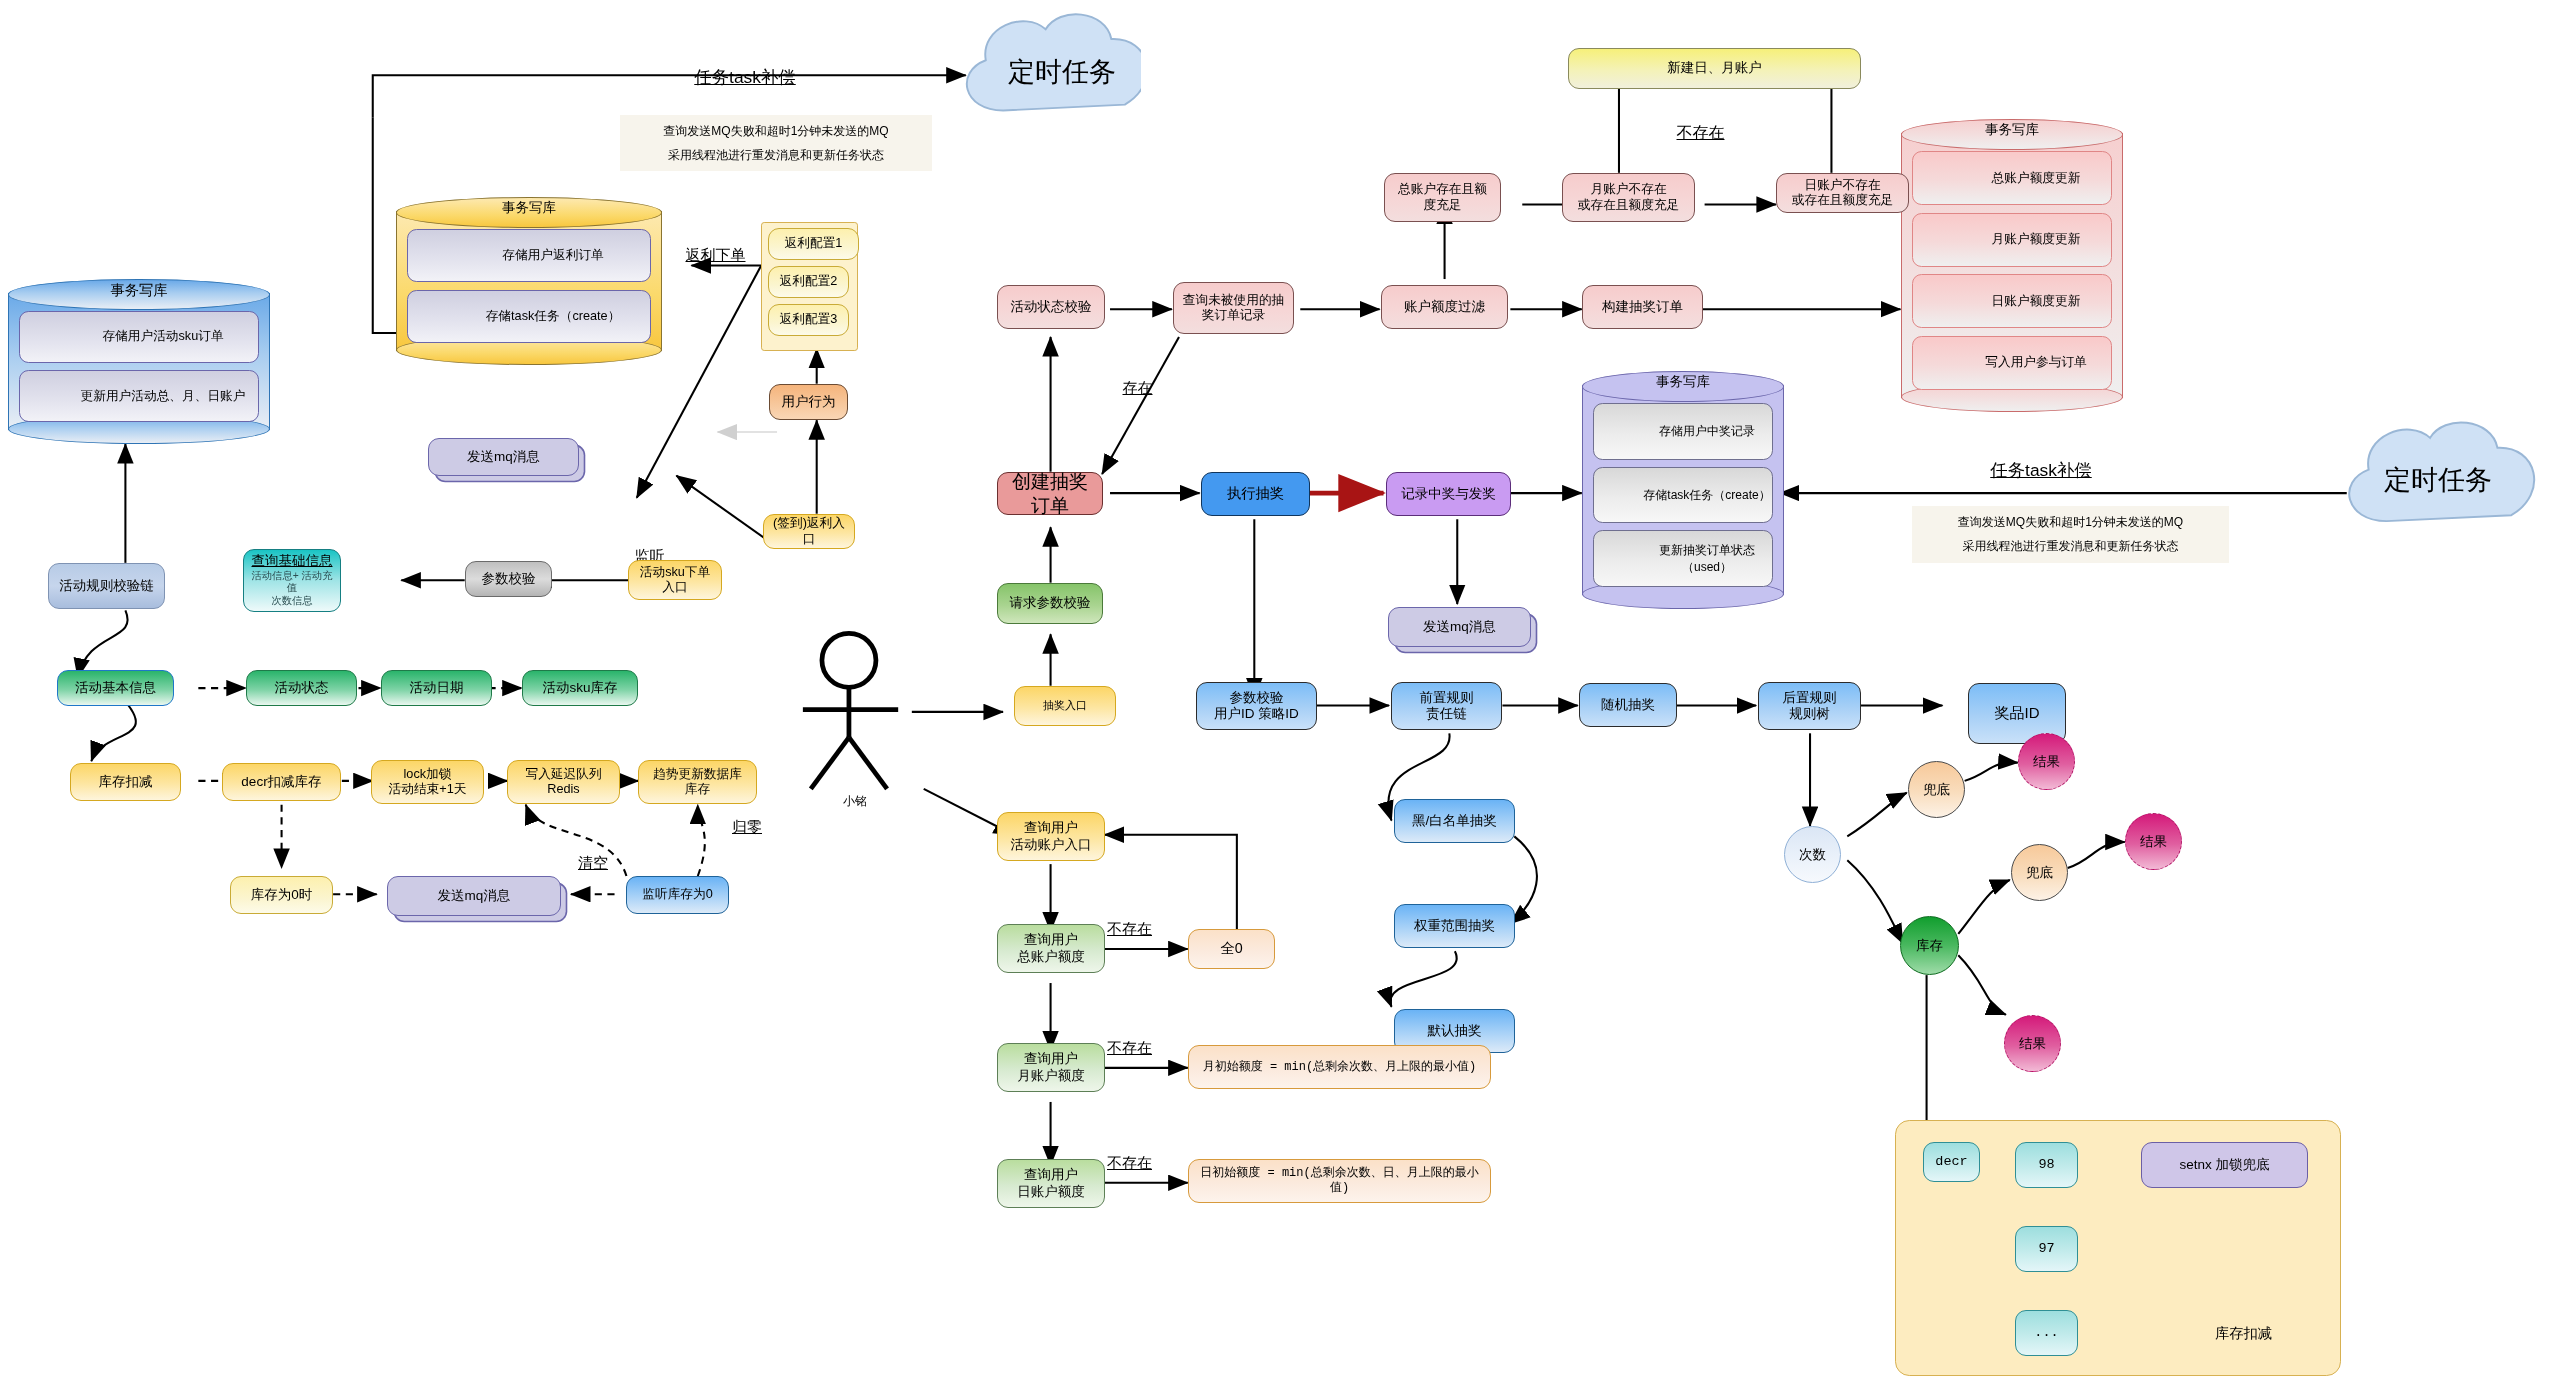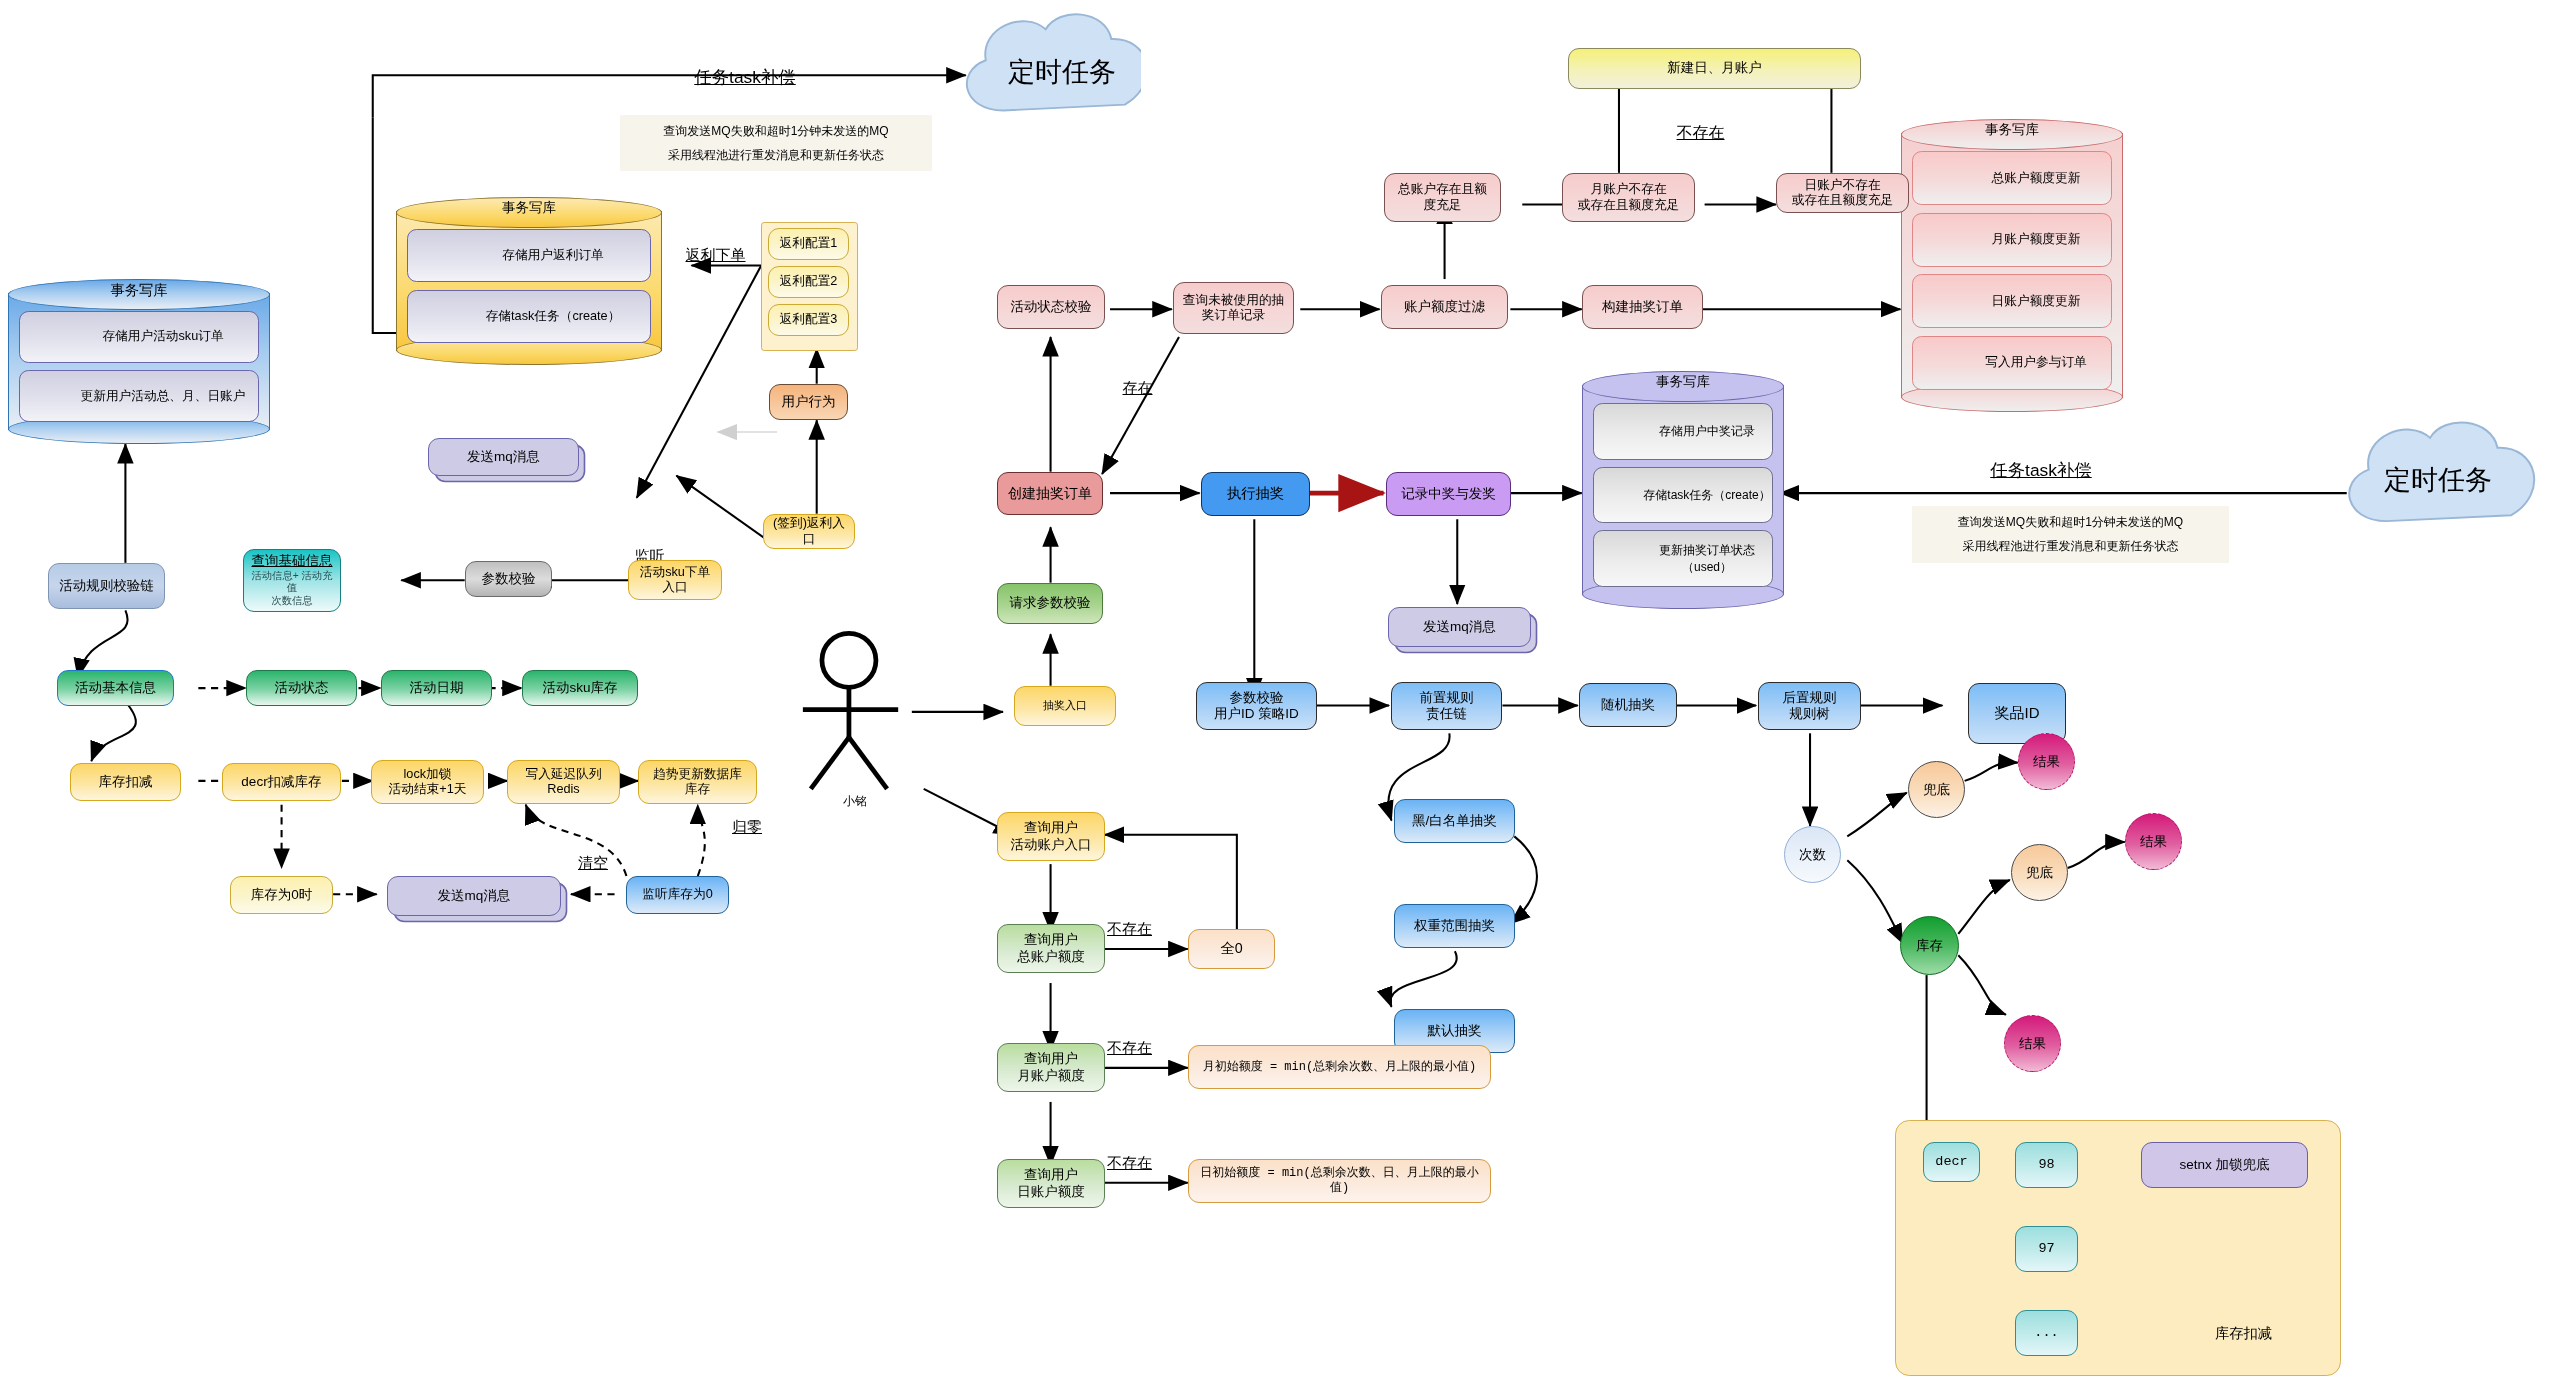--- a/index.html
+++ b/index.html
@@ -277,21 +277,21 @@
     <div class="bot p-purple-db"></div>
     <div class="ttl" style="font-size:13.5px;">事务写库</div>
     <div class="rows">
       <div class="inner-grey2" style="font-size:12px;">存储用户中奖记录</div>
       <div class="inner-grey2" style="font-size:12px;">存储task任务（create）</div>
       <div class="inner-grey2" style="font-size:12px;">更新抽奖订单状态（used）</div>
     </div>
   </div>
 
   <div style="position:absolute;left:761px;top:222px;width:95px;height:127px;background:#fdf2cd;border:1.2px solid #d7b152;border-radius:3.2px;"></div>
-  <div class="node p-yellow2" style="left:768px;top:228px;width:81px;height:32px;font-size:12.7px;text-align:center;">返利配置1</div>
+  <div class="node p-yellow2" style="left:768px;top:228px;width:91px;height:32px;font-size:12.7px;text-align:center;">返利配置1</div>
   <div class="node p-yellow2" style="left:768px;top:266px;width:81px;height:32px;font-size:12.7px;">返利配置2</div>
   <div class="node p-yellow2" style="left:768px;top:304px;width:81px;height:32px;font-size:12.7px;">返利配置3</div>
   <div class="lbl ul" style="left:668px;top:246px;width:95px;font-size:15px;">返利下单</div>
 
   <div class="node p-orange" style="left:769px;top:384px;width:79px;height:36px;font-size:13.5px;">用户行为</div>
   <div class="node p-yellow" style="left:763px;top:514px;width:92px;height:35px;font-size:12.7px;">(签到)返利入口</div>
 
   <div class="node p-stack" style="left:428px;top:438px;width:151px;height:38px;font-size:13.5px;box-shadow:6.3px 6.3px 0 -1.6px #cdcbe5, 6.3px 6.3px 0 0 #6b66ab;">发送mq消息</div>
   <div class="lbl ul" style="left:618px;top:547px;width:63px;font-size:15px;">监听</div>
 
@@ -329,21 +329,21 @@
     <circle cx="78" cy="38" r="34" fill="#fff" stroke="#000" stroke-width="6"></circle>
     <line x1="78" y1="72" x2="78" y2="135" stroke="#000" stroke-width="6"></line>
     <line x1="20" y1="100" x2="140" y2="100" stroke="#000" stroke-width="6"></line>
     <line x1="78" y1="135" x2="30" y2="200" stroke="#000" stroke-width="6"></line>
     <line x1="78" y1="135" x2="126" y2="200" stroke="#000" stroke-width="6"></line>
   </svg>
   <div class="lbl" style="left:817px;top:793px;width:76px;font-size:12px;">小铭</div>
 
   <div class="node p-yellow" style="left:1014px;top:686px;width:102px;height:40px;font-size:11px;">抽奖入口</div>
   <div class="node p-green-b" style="left:997px;top:583px;width:106px;height:41px;font-size:13.5px;">请求参数校验</div>
-  <div class="node p-red" style="left:997px;top:472px;width:106px;height:43px;font-size:14px;">创建抽奖订单</div>
+  <div class="node p-red" style="left:997px;top:472px;width:106px;height:43px;font-size:19px;">创建抽奖订单</div>
   <div class="node p-pinkbox" style="left:997px;top:285px;width:108px;height:44px;font-size:13.5px;">活动状态校验</div>
   <div class="node p-pinkbox" style="left:1173px;top:282px;width:121px;height:52px;font-size:12.7px;">查询未被使用的抽
 奖订单记录</div>
   <div class="lbl ul" style="left:1106px;top:379px;width:63px;font-size:15px;">存在</div>
 
   <div class="node p-pinkbox" style="left:1381px;top:285px;width:127px;height:44px;font-size:13.5px;">账户额度过滤</div>
   <div class="node p-pinkbox" style="left:1582px;top:285px;width:121px;height:44px;font-size:13.5px;">构建抽奖订单</div>
 
   <div class="node p-pinkbox" style="left:1384px;top:173px;width:117px;height:49px;font-size:12.7px;">总账户存在且额
 度充足</div>

